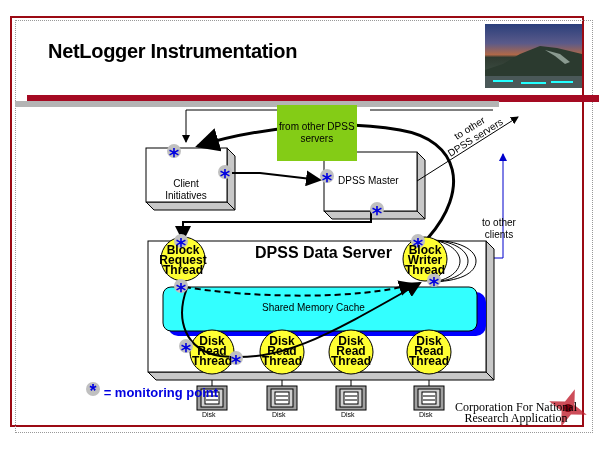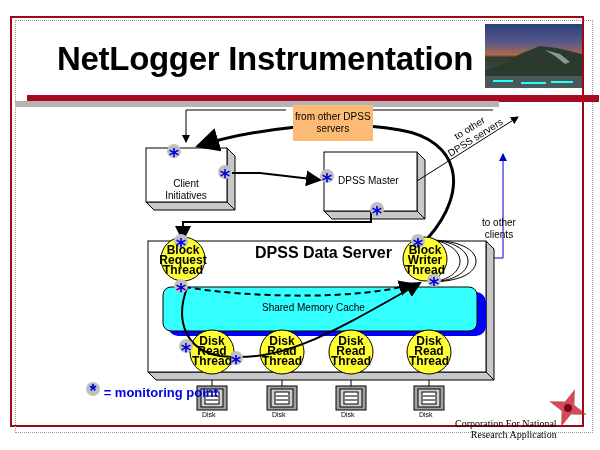--- a/index.html
+++ b/index.html
@@ -1,28 +1,28 @@
 <!DOCTYPE html>
 <html><head>
 <meta charset="utf-8">
 <style>
   html, body { margin:0; padding:0; background:#ffffff; }
   body { width:600px; height:450px; position:relative; overflow:hidden; font-family:"Liberation Sans", sans-serif; }
   .abs { position:absolute; }
   .red-frame { left:10px; top:16px; width:574px; height:411px; border:2px solid #9b0a14; box-sizing:border-box; }
   .dot-frame { left:15px; top:20px; width:578px; height:413px; border:1px dotted #999; box-sizing:border-box; }
-  .title { left:48px; top:40px; font-size:33px; font-weight:bold; color:#000; letter-spacing:-0.3px;margin-left:9px; }
+  .title { left:48px; top:40px; font-size:20px; font-weight:bold; color:#000; letter-spacing:-0.3px; }
   .photo { left:485px; top:24px; width:97px; height:64px; background:linear-gradient(180deg,#2a3f7a 0%,#5a5a8a 30%,#b06848 48%,#2f3a30 52%,#3a4a40 75%,#6a7070 85%,#3a4a4a 100%); }
   .redbar { left:27px; top:95px; width:572px; height:7px; background:#a50a22; }
   .graybar { left:15px; top:101px; width:484px; height:6px; background:#b4b4b4; }
   svg.diagram { position:absolute; left:0; top:0; }
   .lbl { position:absolute; font-size:10px; color:#000; text-align:center; white-space:nowrap; }
   .thread-lbl { position:absolute; font-size:12px; font-weight:bold; color:#000; text-align:center; line-height:10px; width:50px; }
   .legend { left:42px; top:382px; font-size:13px; font-weight:bold; color:#0000e0;margin-left:44px; }
-  .corp { left:455px; top:402px; font-size:10px; font-family:"Liberation Serif", serif; color:#000; text-align:right; line-height:11px;margin-top:16px; }
+  .corp { left:455px; top:402px; font-size:12px; font-family:"Liberation Serif", serif; color:#000; text-align:center; line-height:11px; }
 </style>
 </head>
 <body>
 
 <div class="abs red-frame"></div>
 <div class="abs dot-frame"></div>
 
 <div class="abs title">NetLogger Instrumentation</div>
 <div class="abs photo">
   <svg width="97" height="64" style="position:absolute;left:0;top:0">
@@ -145,21 +145,21 @@
     <div style="position: absolute; left: 320px; top: 169px; width: 14px; height: 14px; border-radius: 7px; background: rgb(192, 192, 192); color: rgb(0, 0, 224); font-weight: bold; font-size: 20px; line-height: 22px; text-align: center; font-family: &quot;DejaVu Sans&quot;, sans-serif;">*</div>
     <div style="position: absolute; left: 370px; top: 202px; width: 14px; height: 14px; border-radius: 7px; background: rgb(192, 192, 192); color: rgb(0, 0, 224); font-weight: bold; font-size: 20px; line-height: 22px; text-align: center; font-family: &quot;DejaVu Sans&quot;, sans-serif;">*</div>
     <div style="position: absolute; left: 174px; top: 234px; width: 14px; height: 14px; border-radius: 7px; background: rgb(192, 192, 192); color: rgb(0, 0, 224); font-weight: bold; font-size: 20px; line-height: 22px; text-align: center; font-family: &quot;DejaVu Sans&quot;, sans-serif;">*</div>
     <div style="position: absolute; left: 174px; top: 279px; width: 14px; height: 14px; border-radius: 7px; background: rgb(192, 192, 192); color: rgb(0, 0, 224); font-weight: bold; font-size: 20px; line-height: 22px; text-align: center; font-family: &quot;DejaVu Sans&quot;, sans-serif;">*</div>
     <div style="position: absolute; left: 411px; top: 234px; width: 14px; height: 14px; border-radius: 7px; background: rgb(192, 192, 192); color: rgb(0, 0, 224); font-weight: bold; font-size: 20px; line-height: 22px; text-align: center; font-family: &quot;DejaVu Sans&quot;, sans-serif;">*</div>
     <div style="position: absolute; left: 427px; top: 273px; width: 14px; height: 14px; border-radius: 7px; background: rgb(192, 192, 192); color: rgb(0, 0, 224); font-weight: bold; font-size: 20px; line-height: 22px; text-align: center; font-family: &quot;DejaVu Sans&quot;, sans-serif;">*</div>
     <div style="position: absolute; left: 179px; top: 339px; width: 14px; height: 14px; border-radius: 7px; background: rgb(192, 192, 192); color: rgb(0, 0, 224); font-weight: bold; font-size: 20px; line-height: 22px; text-align: center; font-family: &quot;DejaVu Sans&quot;, sans-serif;">*</div>
     <div style="position: absolute; left: 229px; top: 351px; width: 14px; height: 14px; border-radius: 7px; background: rgb(192, 192, 192); color: rgb(0, 0, 224); font-weight: bold; font-size: 20px; line-height: 22px; text-align: center; font-family: &quot;DejaVu Sans&quot;, sans-serif;">*</div>
   </div>
 
-<div class="lbl" style="left:293px;top:105px;line-height:12px;background:#fdba74;padding:6px 2px">
+<div class="lbl" style="left:277px;top:105px;line-height:12px;background:#84cc16;padding:16px 2px">
   <div>from other DPSS</div>
   <div>servers</div>
 </div>
 <div class="lbl" style="left:440px;top:140px;line-height:11px;transform:rotate(-32deg);transform-origin:left top">
   <div>to other</div>
   <div>DPSS servers</div>
 </div>
 <div class="lbl" style="left:482px;top:217px;line-height:12px">
   <div>to other</div>
   <div>clients</div>

